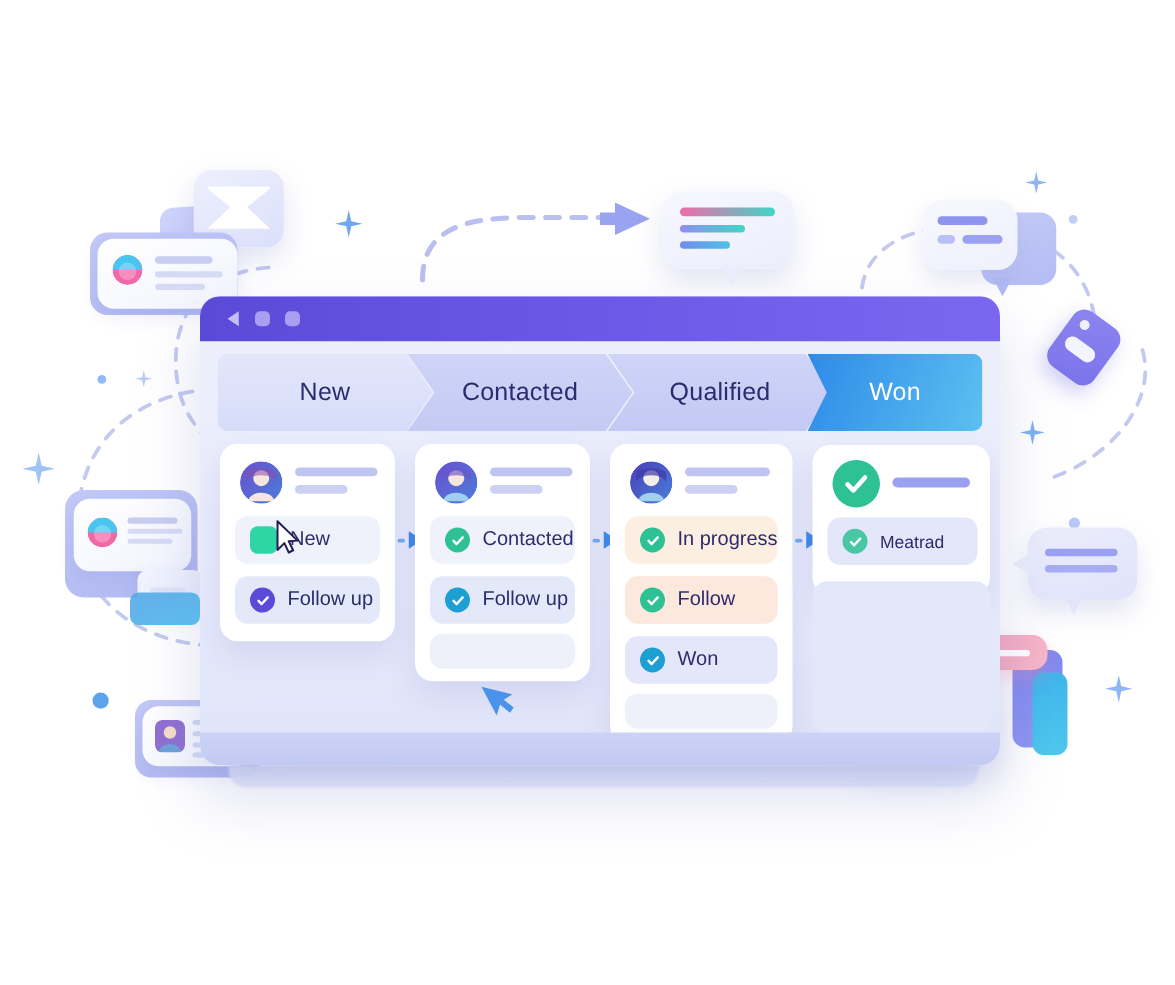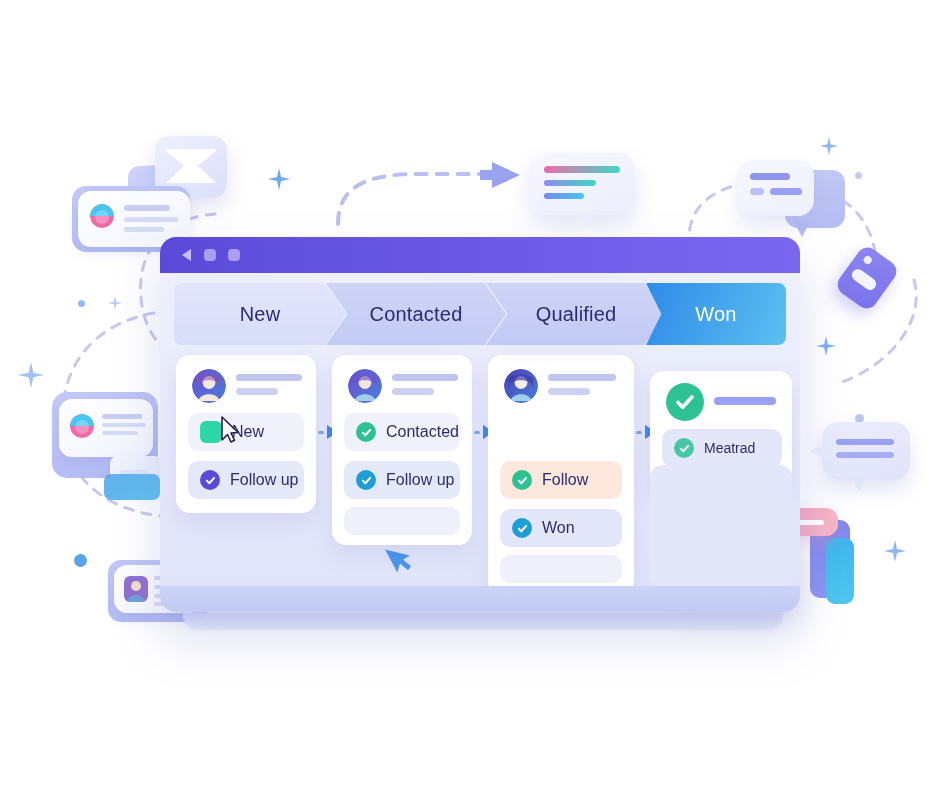--- a/index.html
+++ b/index.html
@@ -484,20 +484,28 @@
             </defs>
           <circle cx="17" cy="17" r="17" fill="url(#avg3)"></circle>
           <circle cx="17" cy="13.5" r="6.4" fill="#f4eee9"></circle>
           <path d="M6.5 32 C 8 23, 26 23, 27.5 32 Z" fill="#9fd0ee"></path>
           <path d="M5 18 C 5 9, 29 9, 29 18 L 29 10 C 29 4, 5 4, 5 10 Z" fill="#3f3aa8" opacity=".7"></path>
         </svg>
       </div>
       <div class="card-hline" style="left:60px;top:19px;width:68px;height:7px;"></div>
       <div class="card-hline" style="left:60px;top:33px;width:42px;height:7px;background:#ccd1f3;"></div>
 
+      <div class="pill" style="top:58px;width:122px;background:#fdeee2;">
+        <span class="chk" style="background:#2ec194;">
+          <svg width="11" height="11" viewBox="0 0 12 12">
+              <path d="M2 6.2 L4.7 9 L10 3.2" fill="none" stroke="#ffffff" stroke-width="2.1" stroke-linecap="round" stroke-linejoin="round"></path>
+            </svg>
+        </span>
+        <span class="ptxt">In progress</span>
+      </div>
       <div class="pill" style="top:106px;width:122px;background:#fce8dc;">
         <span class="chk" style="background:#2ec194;">
           <svg width="11" height="11" viewBox="0 0 12 12">
               <path d="M2 6.2 L4.7 9 L10 3.2" fill="none" stroke="#ffffff" stroke-width="2.1" stroke-linecap="round" stroke-linejoin="round"></path>
             </svg>
         </span>
         <span class="ptxt">Follow</span>
       </div>
       <div class="pill" style="top:154px;width:122px;background:#e4e6fa;">
         <span class="chk" style="background:#1e9fd4;">
@@ -508,21 +516,21 @@
         <span class="ptxt">Won</span>
       </div>
       <div class="slot" style="top:200px;width:122px;height:28px;"></div>
     </div>
 
     <div class="conn" style="left:476px;top:188px;">
       <div class="d"></div>
         <div class="tri"></div>
     </div>
 
-    <div class="card" style="left:490px;top:134px;width:142px;height:120px;">
+    <div class="card" style="left:490px;top:119px;width:142px;height:120px;">
       <div class="bigcheck">
         <svg width="20" height="20" viewBox="0 0 12 12">
             <path d="M1.8 6.3 L4.6 9.2 L10.2 3" fill="none" stroke="#ffffff" stroke-width="2.2" stroke-linecap="round" stroke-linejoin="round"></path>
           </svg>
       </div>
       <div class="card-hline" style="left:64px;top:26px;width:62px;height:8px;background:#9aa0f2;"></div>
 
       <div class="pill" style="top:58px;width:120px;background:#e4e6fa;">
         <span class="chk" style="background:#2ec194;opacity:.85;">
           <svg width="11" height="11" viewBox="0 0 12 12">

